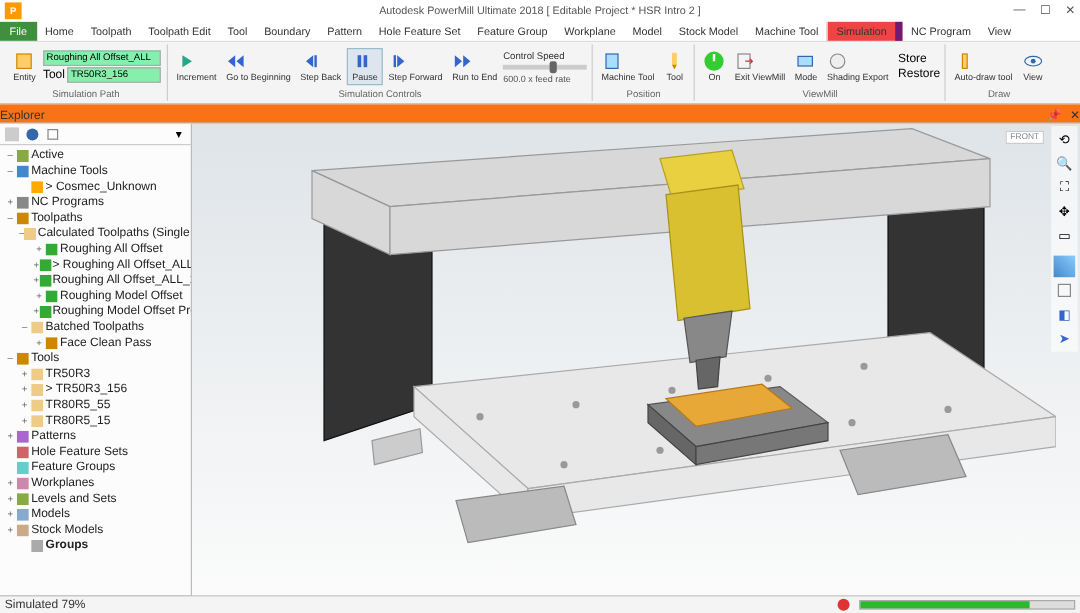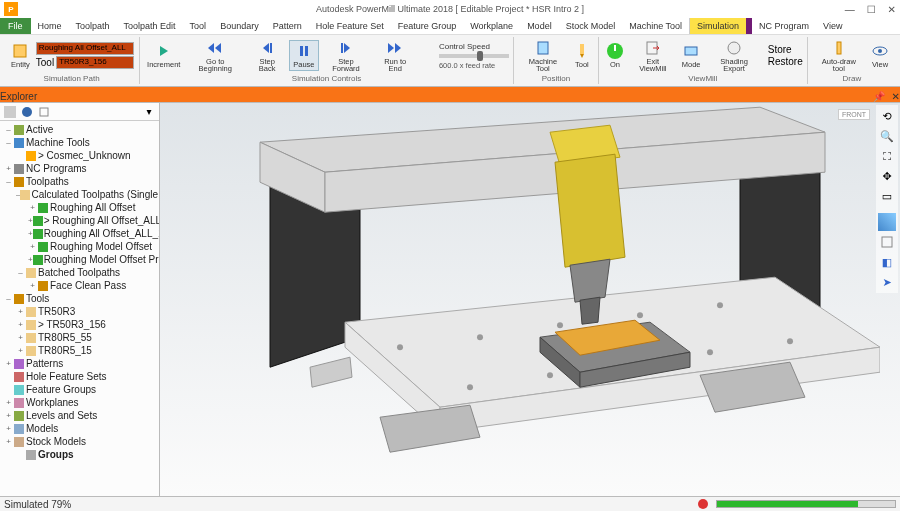--- a/index.html
+++ b/index.html
@@ -5,31 +5,31 @@
 *{margin:0;padding:0;box-sizing:border-box;font-family:"Segoe UI",Arial,sans-serif;font-size:10px}
 body{width:900px;height:511px;overflow:hidden;background:#fff;display:flex;flex-direction:column}
 .titlebar{height:18px;background:#fff;display:flex;align-items:center;color:#555;position:relative}
 .titlebar .title{position:absolute;left:50%;transform:translateX(-50%);font-size:9px}
 .titlebar .wincontrols{position:absolute;right:4px;display:flex;gap:12px}
 .titlebar .wincontrols span{cursor:default;font-size:10px}
 .logo{width:14px;height:14px;background:#f90;margin-left:4px;display:inline-flex;align-items:center;justify-content:center;color:#fff;font-weight:bold;font-size:8px}
 .menubar{height:17px;background:#fff;display:flex;align-items:center;border-bottom:1px solid #ddd}
 .filebtn{background:#3f8f3f;color:#fff;padding:2px 8px;font-size:9px;height:100%;display:flex;align-items:center}
 .menubar .tab{padding:0 7px;font-size:9px;color:#333;height:100%;display:flex;align-items:center}
-.menubar .tab.active{background:#fde047;border-left:1px solid #ccc;border-right:6px solid #701a75}
+.menubar .tab.active{background:#ef4444;border-left:1px solid #ccc;border-right:6px solid #701a75}
 .ribbon{height:52px;background:#f4f4f4;border-bottom:1px solid #bbb;display:flex;align-items:stretch;padding:2px 4px}
 .rgroup{display:flex;flex-direction:column;align-items:center;border-right:1px solid #ccc;padding:0 4px;position:relative}
 .rgroup-row{display:flex;align-items:center;gap:2px;flex:1}
 .rgroup-label{font-size:8px;color:#666;text-align:center;padding-bottom:1px}
-.rbtn{display:flex;flex-direction:column;align-items:center;justify-content:center;padding:1px 3px;min-width:24px}
+.rbtn{display:flex;flex-direction:column;justify-content:center;padding:1px 3px;min-width:24px}
 .rbtn .ic{width:18px;height:18px;display:flex;align-items:center;justify-content:center}
 .rbtn .lbl{font-size:7.5px;color:#333;text-align:center;line-height:1;margin-top:1px}
 .entity-block{display:flex;flex-direction:column;gap:1px;padding:1px}
 .entity-row{display:flex;align-items:center;gap:2px;font-size:8px}
-.entity-row select,.entity-row .combo{font-size:8px;border:1px solid #aaa;background:#c2410c;padding:0 2px;height:13px;width:98px}
+.entity-row select,.entity-row .combo{font-size:8px;border:1px solid #aaa;background:#86efac;padding:0 2px;height:13px;width:98px}
 .explorer-header{height:16px;background:#f97316;border-bottom:1px solid #bbb;display:flex;align-items:flex-end;padding:0 0;font-size:9px;color:#333}
 .explorer-header .flex{flex:1}
 .main{flex:1;display:flex;min-height:0}
 .explorer{width:160px;background:#fcfcfc;border-right:1px solid #bbb;display:flex;flex-direction:column}
 .exp-toolbar{height:18px;border-bottom:1px solid #ccc;display:flex;align-items:center;gap:3px;padding:0 3px}
 .exp-toolbar .tb{width:14px;height:14px;display:flex;align-items:center;justify-content:center}
 .tree{flex:1;overflow:hidden;padding:2px 0;font-size:8.5px;color:#222}
 .tree-item{display:flex;align-items:center;white-space:nowrap;padding:0 2px;height:13px}
 .tog{width:9px;text-align:center;color:#666;font-size:8px}
 .ticon{width:12px;height:10px;display:flex;align-items:center;justify-content:center;margin-right:1px}
@@ -154,21 +154,21 @@
       <div class="rbtn">
           <div class="ic">
             <svg width="16" height="14">
               <polygon points="1,2 7,7 1,12" fill="#36c"></polygon>
               <polygon points="8,2 14,7 8,12" fill="#36c"></polygon>
             </svg>
           </div>
           <div class="lbl">Run
 to End</div>
         </div>
-      <div style="display:flex;flex-direction:column;margin-left:20px">
+      <div style="display:flex;flex-direction:column;margin-left:0">
         <div style="font-size:8px;color:#333">Control Speed</div>
         <div style="width:70px;height:4px;background:#ccc;margin:3px 0;position:relative">
             <div style="position:absolute;left:55%;top:-3px;width:6px;height:10px;background:#666;border-radius:2px"></div>
           </div>
         <div style="font-size:7.5px;color:#555">600.0 x feed rate</div>
       </div>
     </div>
     <div class="rgroup-label">Simulation Controls</div>
   </div>
 

